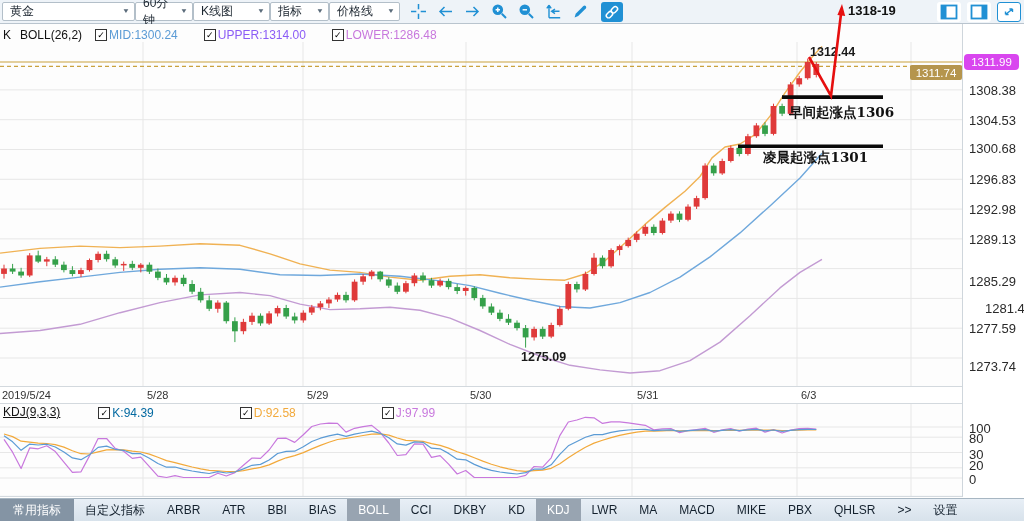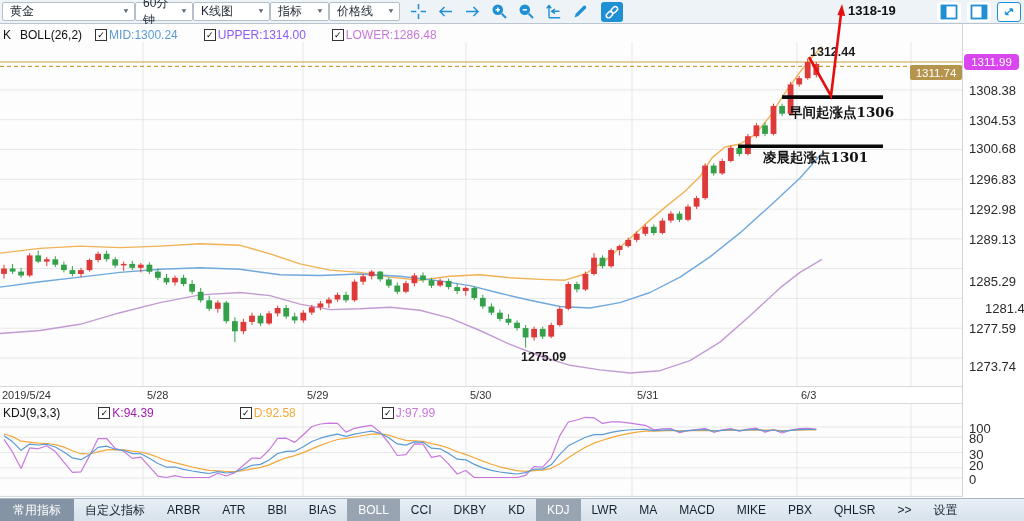--- a/index.html
+++ b/index.html
@@ -22,21 +22,21 @@
       line-height:10px;text-align:center;color:#000;margin-right:2px;vertical-align:-1px;}
   .ind-item{display:inline-flex;align-items:center;}
   .main-items .ind-item{margin-left:26px;}
   .main-items .ind-item:first-child{margin-left:13px;}
   .kdj-items .ind-item{margin-left:86px;}
   .kdj-items .ind-item:first-child{margin-left:38px;}
   .xaxis{position:absolute;left:0;top:386px;width:962px;height:18px;background:#fff;border-top:1px solid #d3d9de;
          border-bottom:1px solid #d3d9de;z-index:2;box-sizing:border-box;}
   .xaxis span{position:absolute;top:2px;font-size:11px;color:#333;}
   #kdj-svg{position:absolute;left:0;top:404px;z-index:2;}
-  .kdj-row{position:absolute;left:3px;top:405px;z-index:6;display:flex;align-items:flex-end;font-size:12px;color:#111;white-space:nowrap;}
+  .kdj-row{position:absolute;left:3px;top:405px;z-index:6;display:flex;align-items:flex-start;font-size:12px;color:#111;white-space:nowrap;text-decoration:underline;}
   .ycol{position:absolute;left:962px;top:24px;width:62px;height:473px;background:#fff;border-left:1px solid #cfd6dc;z-index:3;box-sizing:border-box;}
   .ycol .yt{position:absolute;left:6px;font-size:13px;color:#2a2a2a;}
   .ycol .ybadge{position:absolute;left:1px;width:55px;height:16px;background:#d946ef;color:#fff;font-size:11.5px;
                 line-height:16px;text-align:center;border-radius:4px;}
   
   .tabbar{position:absolute;left:0;top:498px;width:1024px;height:40px;background:linear-gradient(#e8eff6,#cbd8e3);
           border-top:1px solid #a7b6c2;display:flex;align-items:stretch;z-index:4;box-sizing:border-box;font-size:12px;}
   .tab{padding:0 11px;line-height:22px;color:#14212e;white-space:nowrap;}
   .tab.cat{background:#8494a4;color:#fff;padding:0 13px;}
   .tab.sel{background:#98a4b1;color:#fff;}
@@ -414,21 +414,21 @@
       <polyline fill="none" stroke="#c878dd" stroke-width="1.2" stroke-linejoin="round" points="4.0,35.4 12.6,48.2 21.1,64.5 29.7,43.9 38.2,44.8 46.8,41.7 55.3,47.6 63.9,58.1 72.4,68.3 81.0,67.8 89.5,51.9 98.1,34.6 106.6,34.5 115.2,44.3 123.7,47.2 132.3,54.4 140.8,53.1 149.4,62.7 157.9,72.1 166.5,73.5 175.0,71.6 183.6,73.5 192.1,73.5 200.7,73.5 209.2,73.5 217.8,69.2 226.3,72.0 234.9,68.6 243.4,61.2 252.0,54.0 260.5,54.4 269.1,46.0 277.6,34.3 286.2,34.2 294.7,38.4 303.3,30.7 311.8,22.5 320.4,20.0 328.9,19.2 337.5,19.4 346.0,28.1 354.6,24.3 363.1,22.6 371.7,21.4 380.2,28.3 388.8,39.0 397.3,51.5 405.9,50.6 414.4,39.9 423.0,40.2 431.5,53.3 440.1,51.7 448.6,60.2 457.2,70.0 465.7,66.5 474.3,73.5 482.8,73.5 491.4,73.5 499.9,73.5 508.5,73.5 517.0,73.5 525.6,71.3 534.1,62.5 542.7,63.2 551.2,53.8 559.8,31.6 568.3,18.0 576.9,16.0 585.4,13.3 594.0,13.8 602.5,19.4 611.1,17.9 619.6,17.9 628.2,18.9 636.7,20.1 645.3,21.3 653.8,25.9 662.4,24.9 670.9,24.5 679.5,28.7 688.0,26.7 696.6,25.6 705.1,24.4 713.7,28.3 722.2,25.9 730.8,24.5 739.3,27.2 747.9,25.2 756.4,24.2 765.0,28.1 773.5,25.6 782.1,29.0 790.6,26.1 799.2,24.6 807.7,24.3 816.3,25.0"></polyline>
       <polyline fill="none" stroke="#f2a93b" stroke-width="1.2" stroke-linejoin="round" points="4.0,30.0 12.6,32.6 21.1,37.2 29.7,38.1 38.2,39.1 46.8,39.5 55.3,40.6 63.9,43.1 72.4,46.7 81.0,49.7 89.5,50.0 98.1,47.8 106.6,45.9 115.2,45.7 123.7,45.9 132.3,47.1 140.8,48.0 149.4,50.1 157.9,53.2 166.5,56.6 175.0,58.7 183.6,60.9 192.1,63.0 200.7,64.8 209.2,66.3 217.8,66.8 226.3,67.5 234.9,67.7 243.4,66.7 252.0,64.9 260.5,63.4 269.1,60.9 277.6,57.1 286.2,53.8 294.7,51.6 303.3,48.6 311.8,44.9 320.4,41.4 328.9,38.2 337.5,35.5 346.0,34.4 354.6,33.0 363.1,31.5 371.7,30.1 380.2,29.8 388.8,31.1 397.3,34.0 405.9,36.4 414.4,36.9 423.0,37.4 431.5,39.7 440.1,41.4 448.6,44.1 457.2,47.8 465.7,50.4 474.3,53.8 482.8,57.1 491.4,60.2 499.9,62.8 508.5,64.9 517.0,66.6 525.6,67.3 534.1,66.6 542.7,66.1 551.2,64.3 559.8,59.7 568.3,53.7 576.9,48.3 585.4,43.3 594.0,39.1 602.5,36.3 611.1,33.6 619.6,31.4 628.2,29.6 636.7,28.2 645.3,27.2 653.8,27.1 662.4,26.8 670.9,26.4 679.5,26.8 688.0,26.7 696.6,26.6 705.1,26.3 713.7,26.6 722.2,26.5 730.8,26.2 739.3,26.3 747.9,26.2 756.4,25.9 765.0,26.2 773.5,26.1 782.1,26.5 790.6,26.5 799.2,26.2 807.7,25.9 816.3,25.8"></polyline>
       <polyline fill="none" stroke="#5b9bd5" stroke-width="1.2" stroke-linejoin="round" points="4.0,31.8 12.6,37.8 21.1,46.3 29.7,40.1 38.2,41.0 46.8,40.2 55.3,43.0 63.9,48.1 72.4,53.9 81.0,55.7 89.5,50.7 98.1,43.4 106.6,42.1 115.2,45.3 123.7,46.3 132.3,49.6 140.8,49.7 149.4,54.3 157.9,59.5 166.5,63.2 175.0,63.0 183.6,65.3 192.1,67.0 200.7,68.4 209.2,69.5 217.8,67.6 226.3,69.0 234.9,68.0 243.4,64.9 252.0,61.3 260.5,60.4 269.1,56.0 277.6,49.5 286.2,47.3 294.7,47.2 303.3,42.7 311.8,37.5 320.4,34.2 328.9,31.9 337.5,30.1 346.0,32.3 354.6,30.1 363.1,28.5 371.7,27.2 380.2,29.3 388.8,33.7 397.3,39.9 405.9,41.1 414.4,37.9 423.0,38.3 431.5,44.2 440.1,44.8 448.6,49.4 457.2,55.2 465.7,55.8 474.3,60.4 482.8,63.9 491.4,66.3 499.9,68.0 508.5,69.1 517.0,70.0 525.6,68.6 534.1,65.2 542.7,65.1 551.2,60.8 559.8,50.3 568.3,41.8 576.9,37.5 585.4,33.2 594.0,30.6 602.5,30.7 611.1,28.4 619.6,26.9 628.2,26.0 636.7,25.5 645.3,25.3 653.8,26.7 662.4,26.1 670.9,25.8 679.5,27.4 688.0,26.7 696.6,26.2 705.1,25.7 713.7,27.1 722.2,26.3 730.8,25.6 739.3,26.6 747.9,25.9 756.4,25.3 765.0,26.8 773.5,26.0 782.1,27.3 790.6,26.3 799.2,25.7 807.7,25.4 816.3,25.5"></polyline>
       <line x1="0" y1="92.4" x2="962" y2="92.4" stroke="#cfd6dc" stroke-width="1"></line>
     </svg>
 
   <div class="kdj-row">
     <span class="ttl">KDJ(9,3,3)</span>
     <span class="kdj-items" id="kdj-ind-items"><span class="ind-item">
           <span class="cb">✓</span>
-          <span style="color: #a21caf;">K:94.39</span>
+          <span style="color: #0369a1;">K:94.39</span>
         </span><span class="ind-item">
           <span class="cb">✓</span>
           <span style="color: rgb(242, 169, 59);">D:92.58</span>
         </span><span class="ind-item">
           <span class="cb">✓</span>
           <span style="color: rgb(200, 120, 221);">J:97.99</span>
         </span></span>
   </div>
 
   <div class="ycol" id="ycol">

